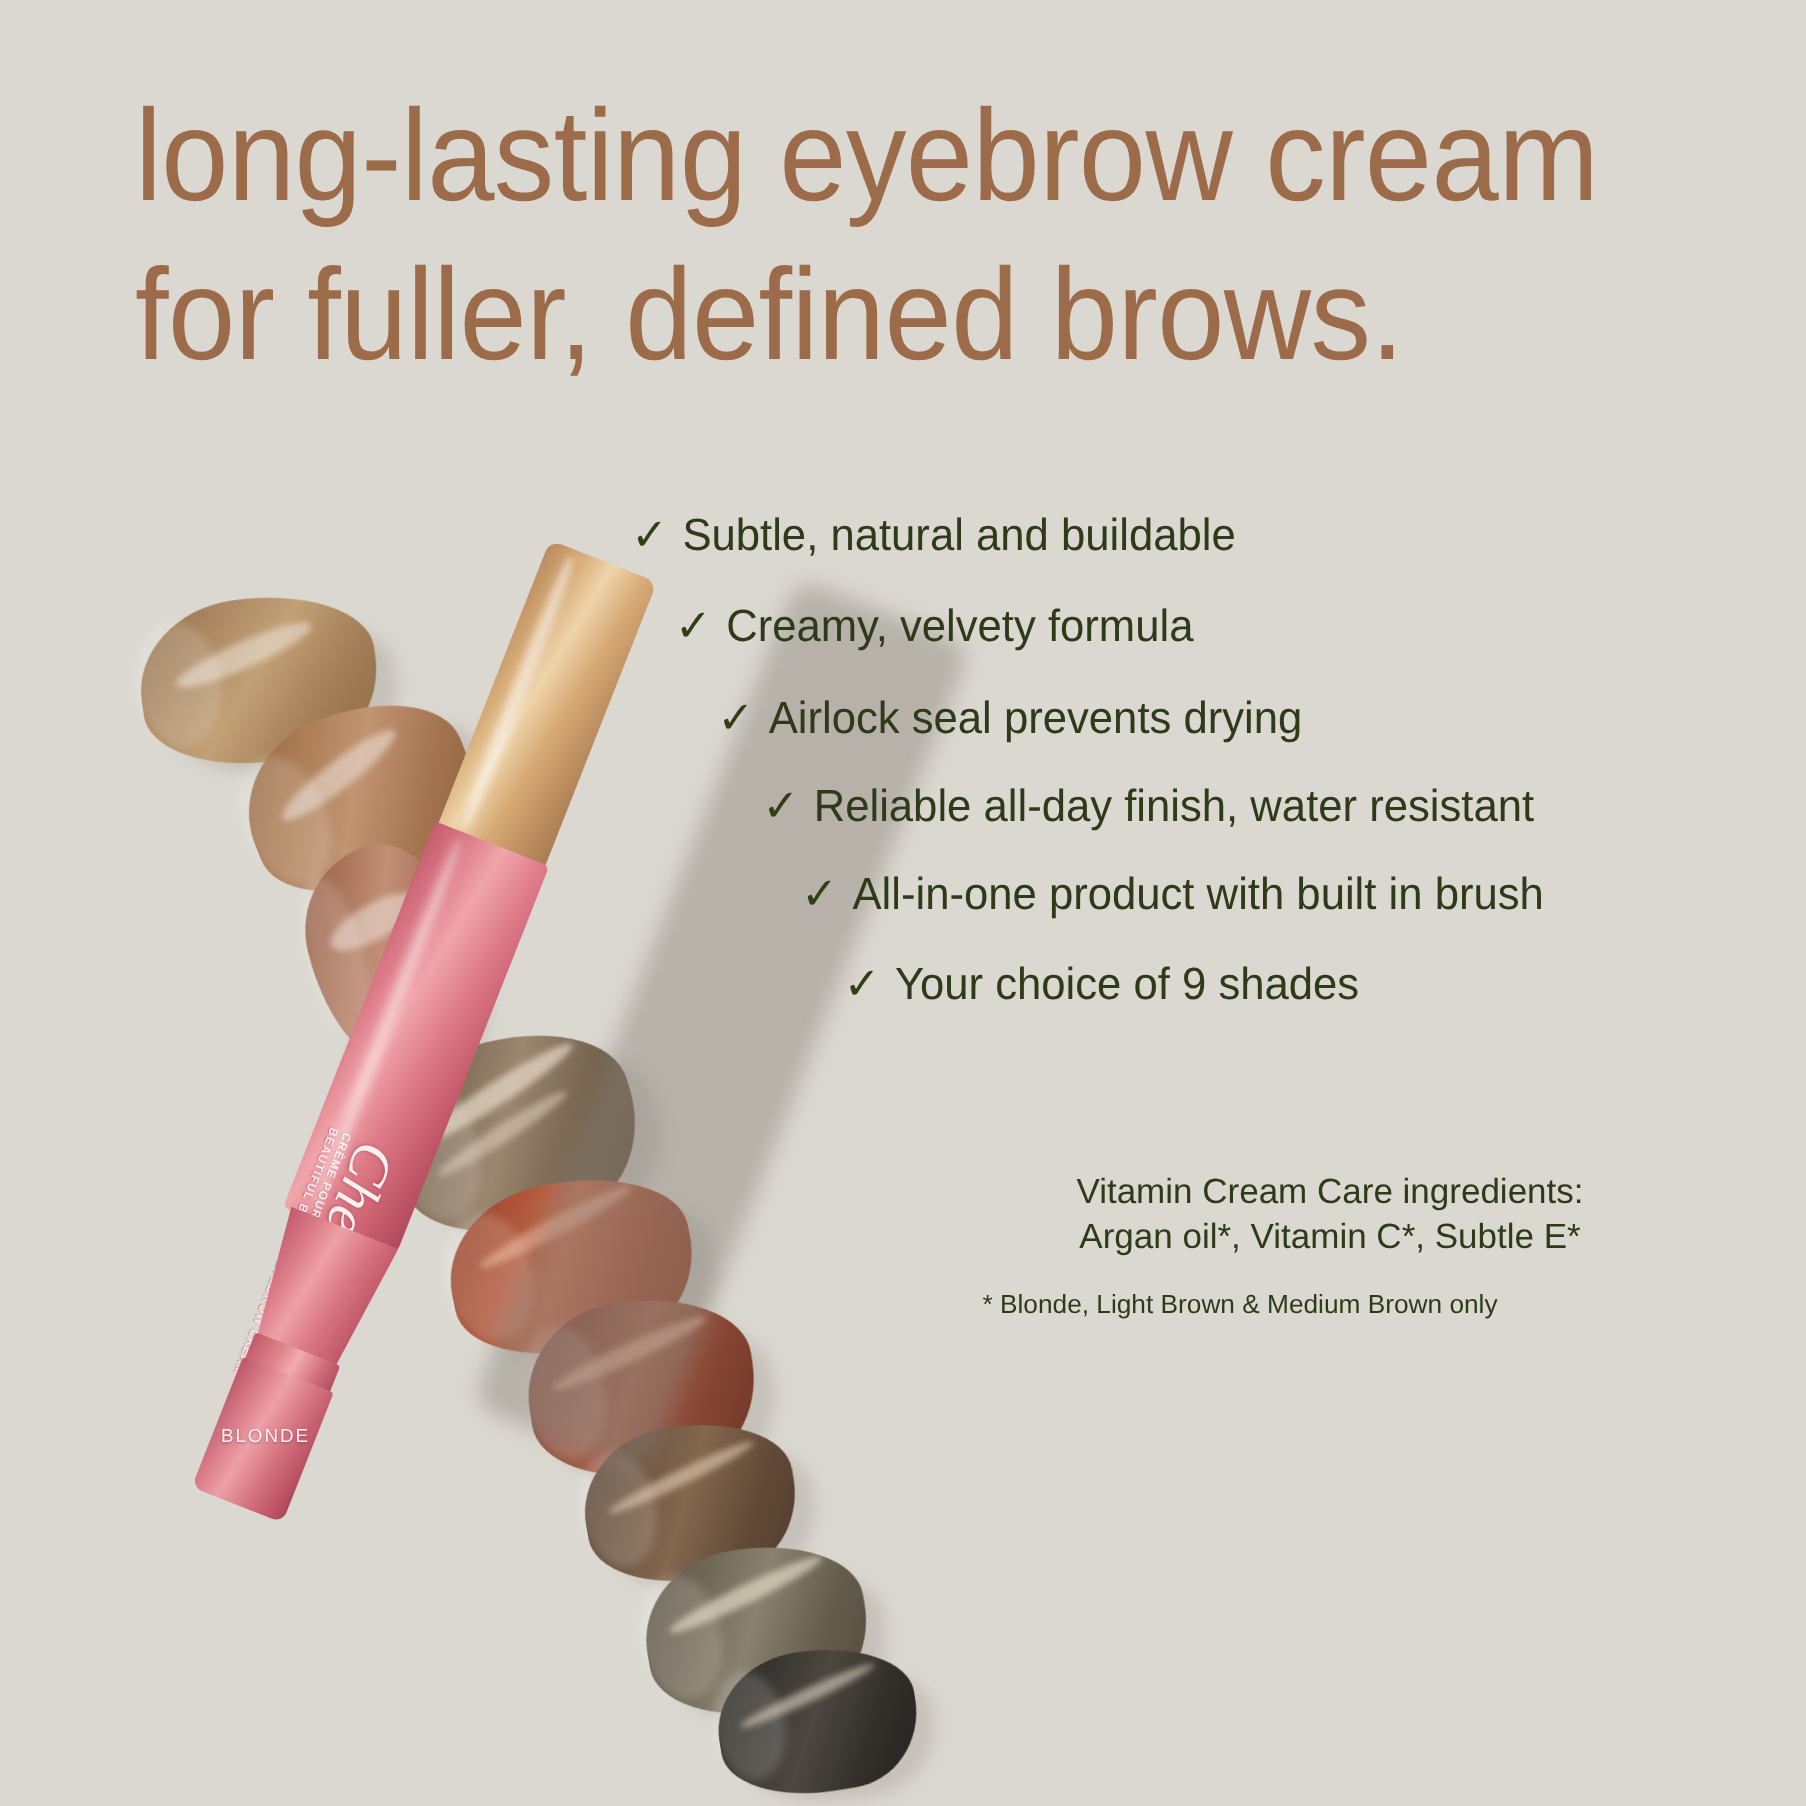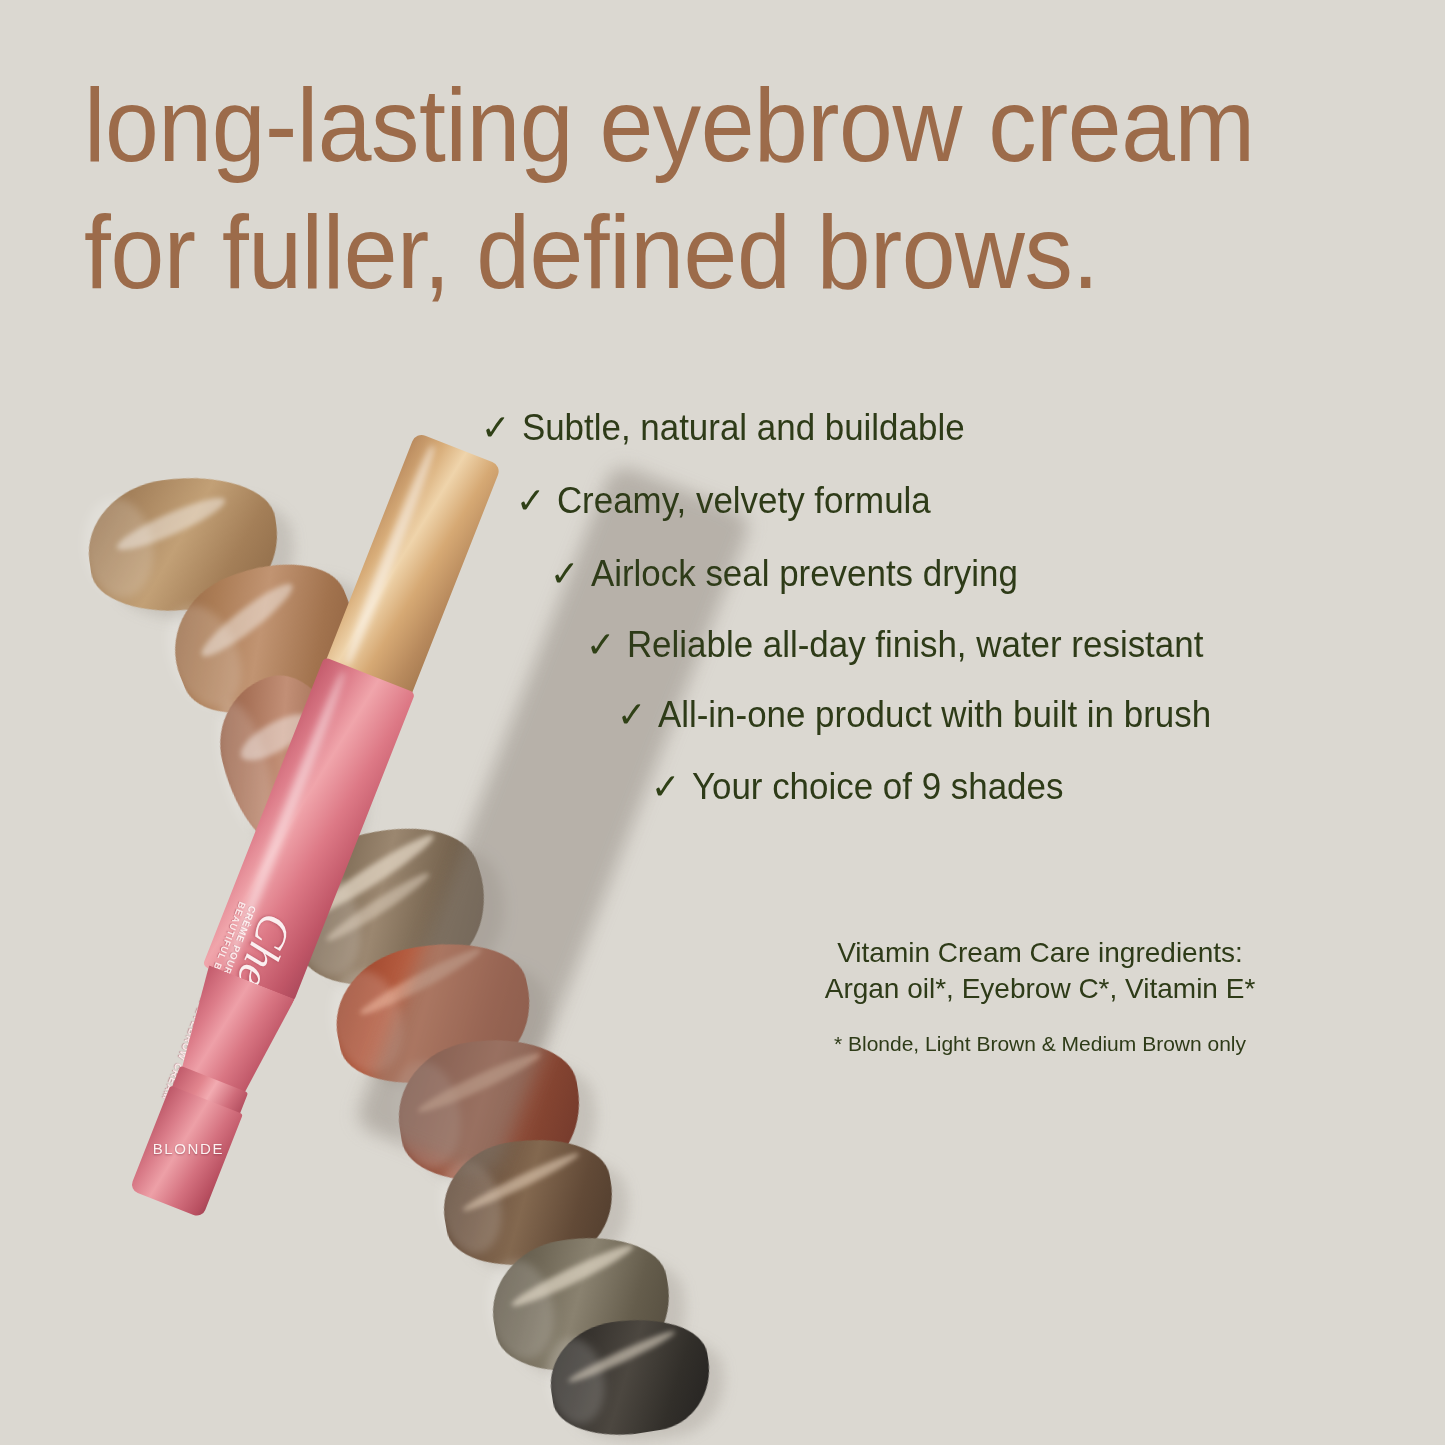--- a/index.html
+++ b/index.html
@@ -3,21 +3,21 @@
 <meta charset="utf-8">
 <title>Chella Eyebrow Cream</title>
 <style>
   html,body{margin:0;padding:0;}
   body{
     width:1445px;height:1445px;overflow:hidden;
     background:#dbd8d1;
     font-family:"Liberation Sans", sans-serif;
     position:relative;
   }
-  .stage{position:absolute;inset:0;background:#dbd8d1;}
+  .stage{position:absolute;inset:0;background:#dbd8d1;margin-left:24px;}
 
   
   .headline{
     position:absolute;left:84px;top:62px;width:1340px;
     color:#9c6b4a;
     font-family:"Liberation Sans Narrow","Liberation Sans",sans-serif;
     font-size:104px;line-height:1.22;letter-spacing:-0.5px;
     font-weight:400;
     transform:scaleX(0.93);transform-origin:left top;
   }
@@ -46,21 +46,21 @@
   
   .ingredients{
     position:absolute;left:762px;top:935px;width:556px;
     text-align:center;color:#2e3b18;
     font-size:28px;line-height:1.30;
     font-family:"Liberation Sans",sans-serif;
   }
   .ingredients .ing-line{display:block;white-space:nowrap;}
   .footnote{
     position:absolute;left:762px;top:1030px;width:556px;
-    text-align:center;color:#2e3b18;
+    color:#2e3b18;
     font-size:21px;line-height:1.3;white-space:nowrap;
     font-family:"Liberation Sans",sans-serif;
   }
 
   
   .photo{position:absolute;left:60px;top:400px;width:840px;height:1010px;}
 
   
   .sw{position:absolute;filter:blur(0.4px);}
   .sw .blob{
@@ -274,17 +274,17 @@
     <div class="bullet b4">
       <span class="ck">✓</span><span>All-in-one product with built in brush</span>
     </div>
     <div class="bullet b5">
       <span class="ck">✓</span><span>Your choice of 9 shades</span>
     </div>
   </div>
 
   <div class="ingredients">
     <span class="ing-line">Vitamin Cream Care ingredients:</span>
-    <span class="ing-line">Argan oil*, Eyebrow C*, Vitamin E*</span>
+    <span class="ing-line">Argan oil*, Vitamin C*, Subtle E*</span>
   </div>
   <div class="footnote">* Blonde, Light Brown &amp; Medium Brown only</div>
 
 </div>
 
 </body></html>

